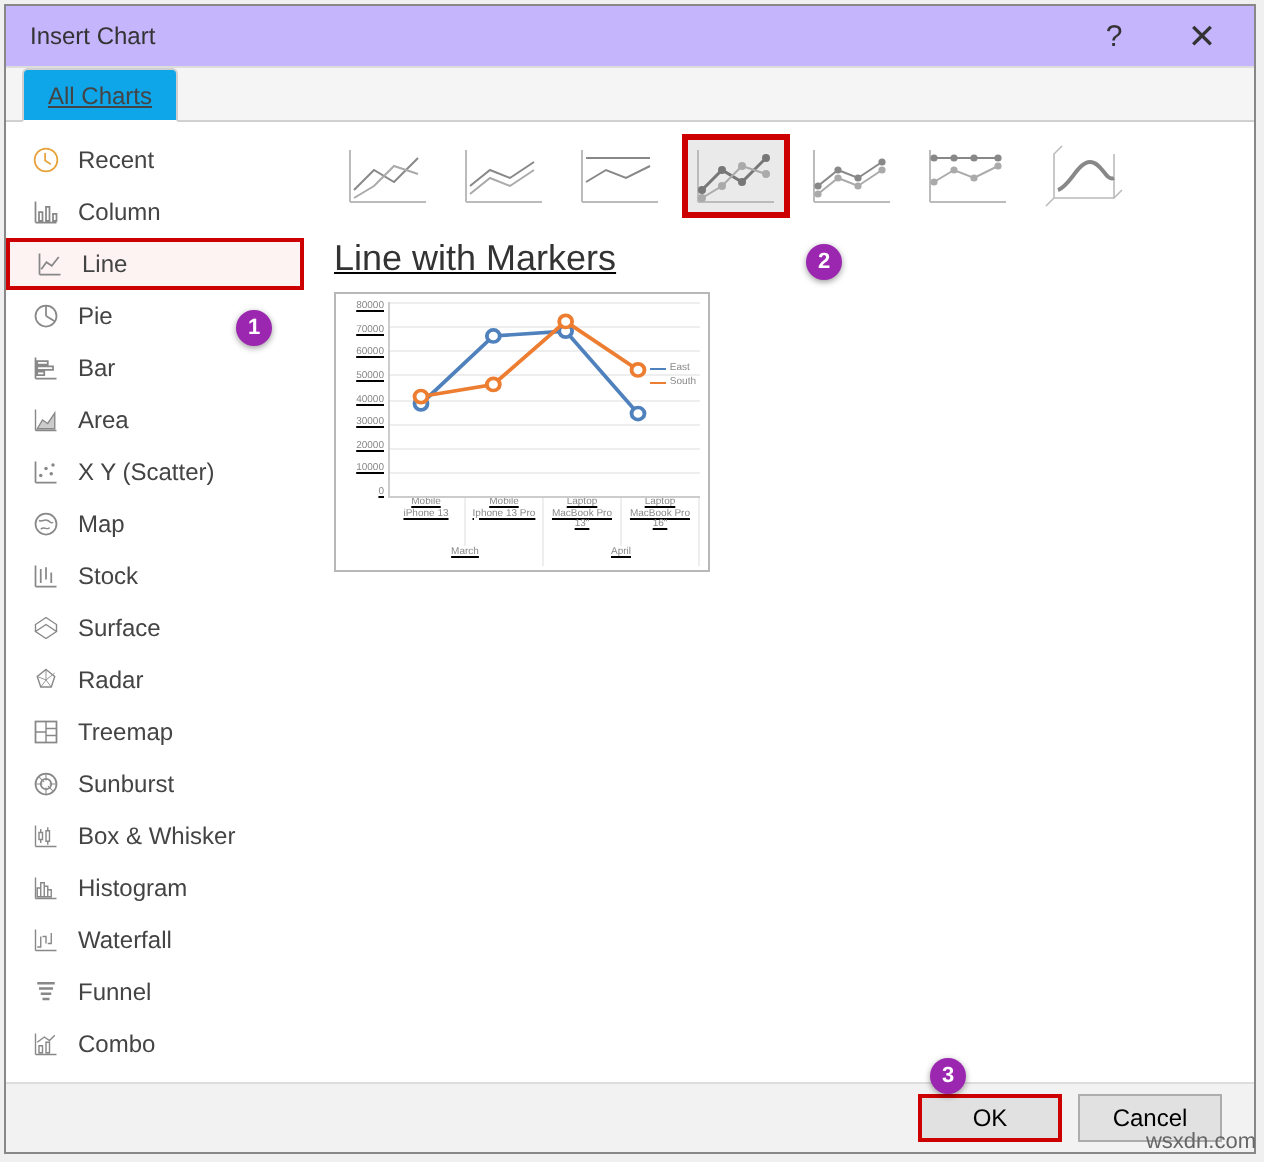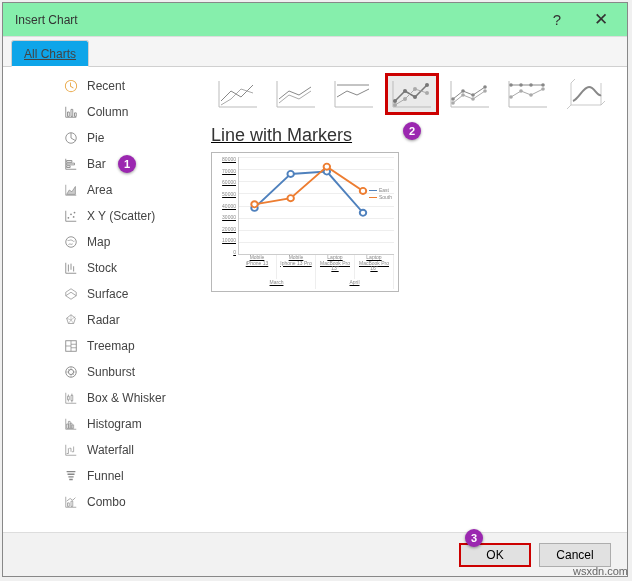--- a/index.html
+++ b/index.html
@@ -5,32 +5,32 @@
 * { box-sizing: border-box; margin: 0; padding: 0; font-family: "Segoe UI", Tahoma, sans-serif; }
 body { background: #f0f0f0; width: 632px; height: 581px; overflow: hidden; }
 
 .dialog {
   width: 626px; height: 575px; background: #fff; border: 1px solid #888;
   position: relative; margin: 2px; display: flex; flex-direction: column;
 }
 
 .titlebar {
   height: 34px; display: flex; align-items: center; padding: 0 4px 0 12px;
-  border-bottom: 1px solid #ddd; background: #86efac;
+  border-bottom: 1px solid #ddd; background: #c4b5fd;
 }
 .titlebar .title { font-size: 12px; color: #333; flex: 1; }
 .titlebar .tbtn { width: 44px; height: 30px; display: flex; align-items: center; justify-content: center; font-size: 15px; color: #333; }
 .titlebar .tbtn.close { font-size: 17px; }
 
 .tabs { height: 30px; display: flex; align-items: flex-end; padding: 0 8px; border-bottom: 1px solid #d0d0d0; background: #f5f5f5; }
 .tab { padding: 6px 12px 5px; font-size: 12px; color: #444; background: #0ea5e9; border: 1px solid #d0d0d0; border-bottom: 1px solid #fff; margin-bottom: -1px; border-radius: 3px 3px 0 0; text-decoration: underline; }
 
 .body { flex: 1; display: flex; background: #fff; }
 
-.sidebar { width: 150px; padding: 6px 0; border-right: 1px solid transparent; margin-left: 48px; }
+.sidebar { width: 150px; padding: 6px 0; border-right: 1px solid transparent; }
 .sidebar-item {
   height: 26px; display: flex; align-items: center; gap: 8px;
   padding: 0 8px 0 12px; font-size: 12px; color: #444; cursor: pointer;
 }
 .sidebar-item .icon { width: 16px; height: 16px; display: flex; align-items: center; justify-content: center; color: #888; }
 .sidebar-item.selected { border: 2px solid #c00; background: #fdf3f3; }
 
 .content { flex: 1; padding: 6px 14px; text-decoration: underline; }
 
 .thumb-row { display: flex; gap: 4px; margin-bottom: 10px; position: relative; }
@@ -113,20 +113,28 @@
           </span>
         <span>Recent</span>
       </div>
       <div class="sidebar-item">
         <span class="icon">
             <svg viewBox="0 0 16 16" width="14" height="14">
               <path d="M2 14V2M2 14h12M4 13V8h2v5zm4 0V5h2v8zm4 0V9h2v4z" fill="none" stroke="#888" stroke-width="1"></path>
             </svg>
           </span>
         <span>Column</span>
+      </div>
+      <div class="sidebar-item selected">
+        <span class="icon">
+            <svg viewBox="0 0 16 16" width="14" height="14">
+              <path d="M2 14V2M2 14h12M3 11l3-4 3 2 4-5" fill="none" stroke="#888" stroke-width="1"></path>
+            </svg>
+          </span>
+        <span>Line</span>
       </div>
       <div class="sidebar-item">
         <span class="icon">
             <svg viewBox="0 0 16 16" width="14" height="14">
               <circle cx="8" cy="8" r="6" fill="none" stroke="#888"></circle>
               <path d="M8 8V2M8 8l5 3" stroke="#888" fill="none"></path>
             </svg>
           </span>
         <span>Pie</span>
       </div>

